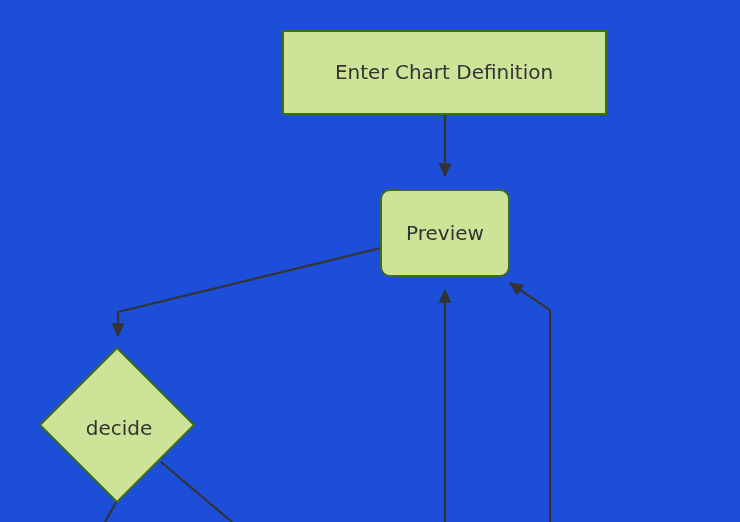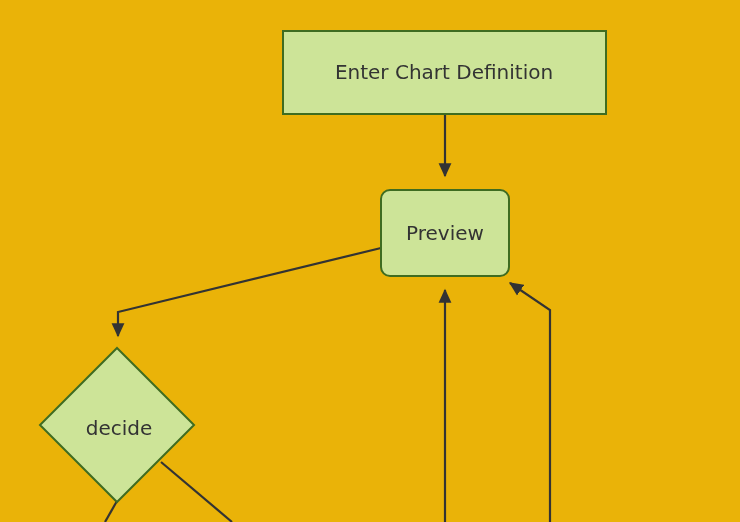--- a/index.html
+++ b/index.html
@@ -38,21 +38,21 @@
   .edge-path {
     fill: none;
     stroke-width: 2.2px;
     stroke-linecap: butt;
     stroke-linejoin: miter;
   }
 </style>
 </head>
 <body>
 
-<div id="canvas" style="width: 740px; height: 522px; background: #eab308;">
+<div id="canvas" style="width: 740px; height: 522px; background: #1d4ed8;">
   <svg id="flow-svg" viewBox="0 0 740 522" xmlns="http://www.w3.org/2000/svg" style="width: 740px; height: 522px;">
 
     <defs>
       <marker id="arrow-end" viewBox="0 0 12 12" refX="10" refY="6" markerWidth="7" markerHeight="7" orient="auto-start-reverse" markerUnits="strokeWidth">
         <path d="M0,1 L11,6 L0,11 z" fill="#333333"></path>
       </marker>
     </defs>
 
     <g>
 

